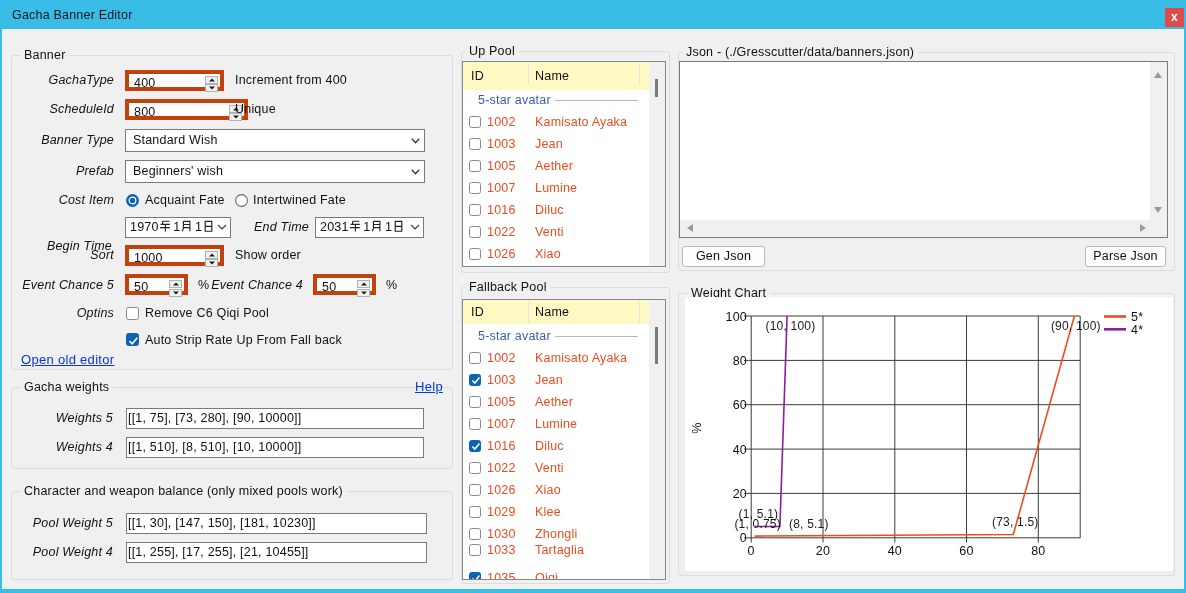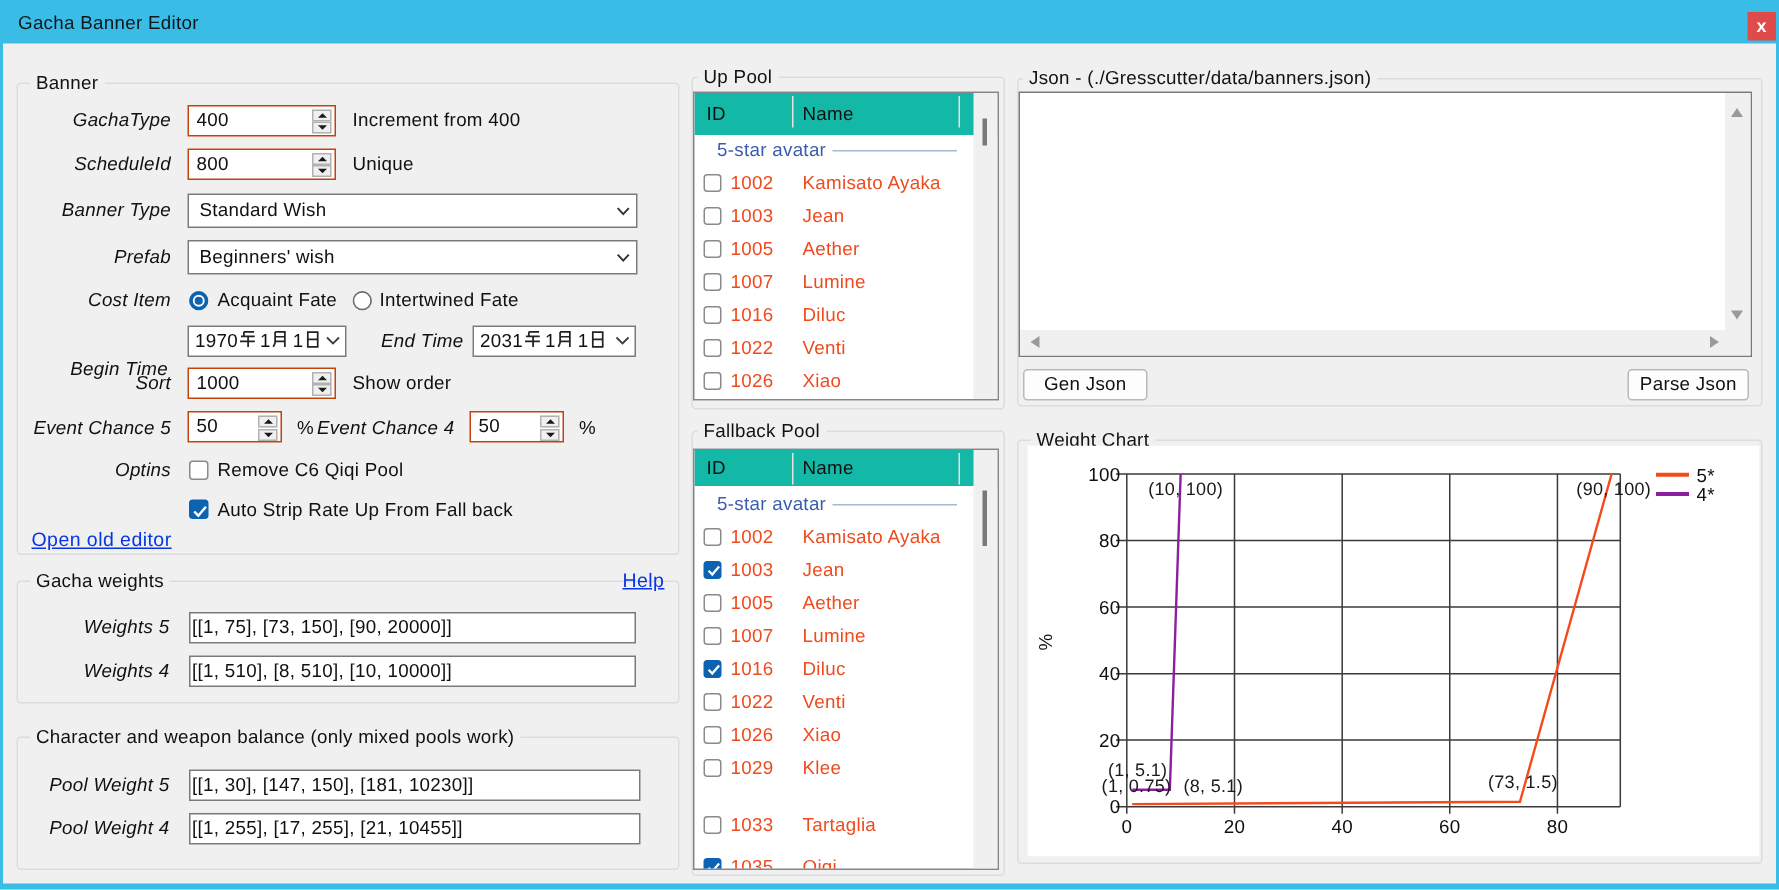--- a/index.html
+++ b/index.html
@@ -7,37 +7,37 @@
 body { font-family:"Liberation Sans",sans-serif; font-size:12.5px; letter-spacing:0.2px; color:#111; background:#39bde7; position:relative; }
 .content { position:absolute; left:2px; top:29px; width:1182px; height:560px; background:#f0f0f0; }
 .titlebar { position:absolute; left:0; top:0; width:1186px; height:29px; background:#39bde7; }
 .title { position:absolute; left:12px; top:8px; font-size:12.5px; color:#10181c; }
 .closebtn { position:absolute; left:1165px; top:8px; width:19px; height:19px; background:#df4b4b; color:#fff; font-weight:bold; font-size:12px; text-align:center; line-height:18px; }
 .abs { position:absolute; }
 .group { position:absolute; border:1px solid #dcdcdc; border-radius:3px; }
 .gt { position:absolute; top:-10px; left:8px; background:#f0f0f0; padding:0 4px; height:18px; line-height:18px; white-space:nowrap; }
 .lbl { position:absolute; height:20px; line-height:20px; text-align:right; white-space:nowrap;font-style:italic; }
 .txt { position:absolute; height:20px; line-height:20px; white-space:nowrap; }
-.spin { position:absolute; background:#fff; border:1px solid #c2410c; }
+.spin { position:absolute; background:#fff; border:4px solid #c2410c; }
 .spin .v { position:absolute; left:5px; top:0; line-height:19px; }
 .spin .btns { position:absolute; right:2px; top:2px; width:13px; }
 .sb { display:block; position:relative; width:13px; height:8.2px; background:#f0f0f0; border:1px solid #b2b2b2; }
 .sb + .sb { margin-top:0.6px; }
 .sb:after { content:""; position:absolute; left:50%; top:50%; }
 .sb.up:after { border-left:3.2px solid transparent; border-right:3.2px solid transparent; border-bottom:3.8px solid #1a1a1a; transform:translate(-50%,-50%); }
 .sb.dn:after { border-left:3.2px solid transparent; border-right:3.2px solid transparent; border-top:3.8px solid #1a1a1a; transform:translate(-50%,-50%); }
 .combo { position:absolute; background:#fff; border:1px solid #7a7a7a; }
 .combo .v { position:absolute; left:7px; top:0; line-height:20px; }
 .chev { position:absolute; right:7px; top:50%; transform:translateY(-50%); }
 .link { position:absolute; color:#0635e3; text-decoration:underline; white-space:nowrap; height:18px; line-height:18px; font-size:13px; letter-spacing:0.3px; }
 .cb { position:absolute; width:13px; height:13px; border:1px solid #8a8a8a; border-radius:2.5px; background:#fff; }
 .cb.on { background:#0b63b1; border-color:#0b63b1; }
 .cb.on svg { position:absolute; left:1px; top:1.5px; }
 .listbox { position:absolute; background:#fff; border:1px solid #82878f; overflow:hidden; }
-.lhead { position:absolute; left:0; top:0; right:0; height:25px; background:#14b8a6; }
+.lhead { position:absolute; left:0; top:0; right:0; height:25px; background:#fef9c3; }
 .colsep { position:absolute; top:2px; width:1px; height:21px; background:#e3e3e3; }
 .lrow { position:absolute; left:0; right:17px; height:22px; }
 .lrow .id { position:absolute; left:24px; line-height:22px; color:#ee4b1e; }
 .lrow .nm { position:absolute; left:72px; line-height:22px; color:#ee4b1e; }
 .lrow .cb { left:6px; top:4.5px; width:12px; height:12px; }
 .grprow { position:absolute; left:0; right:17px; height:22px; }
 .grprow .t { position:absolute; left:15px; line-height:22px; color:#3c5cad; }
 .grprow .ln { position:absolute; top:11px; height:1px; background:#a8b8d8; }
 .vtrack { position:absolute; top:0; bottom:0; right:0; width:16px; background:#f0f0f0; }
 .vthumb { position:absolute; left:6px; width:3px; background:#787878; }
@@ -82,21 +82,21 @@
 <div class="spin" style="left:125px;top:69.5px;width:99px;height:21px;">
     <span class="v">400</span>
     <span class="btns">
       <span class="sb up"></span>
       <span class="sb dn"></span>
     </span>
   </div>
 <div class="txt" style="left:235px;top:70px;">Increment from 400</div>
 
 <div class="lbl" style="left:0;width:114px;top:99px;">ScheduleId</div>
-<div class="spin" style="left:125px;top:98.5px;width:99px;height:21px;">
+<div class="spin" style="left:125px;top:98.5px;width:123px;height:21px;">
     <span class="v">800</span>
     <span class="btns">
       <span class="sb up"></span>
       <span class="sb dn"></span>
     </span>
   </div>
 <div class="txt" style="left:235px;top:99px;">Unique</div>
 
 <div class="lbl" style="left:0;width:114px;top:130px;">Banner Type</div>
 <div class="combo" style="left:125px;top:129px;width:300px;height:23px;">
@@ -189,21 +189,21 @@
     <svg width="11" height="10" viewBox="0 0 11 10">
       <path d="M1.5 5 L4.2 7.8 L9.3 1.8" fill="none" stroke="#fff" stroke-width="1.6"></path>
     </svg>
   </div>
 <div class="txt" style="left:145px;top:330px;">Auto Strip Rate Up From Fall back</div>
 <div class="link" style="left:21px;top:351px;">Open old editor</div>
 
 <div class="link" style="left:415px;top:378px;">Help</div>
 <div class="lbl" style="left:0;width:113px;top:408px;">Weights 5</div>
 <div class="combo" style="left:126px;top:408px;width:298px;height:21px;">
-    <span class="v" style="left:1px;line-height:19px;">[[1, 75], [73, 150], [90, 20000]]</span>
+    <span class="v" style="left:1px;line-height:19px;">[[1, 75], [73, 280], [90, 10000]]</span>
   </div>
 <div class="lbl" style="left:0;width:113px;top:437px;">Weights 4</div>
 <div class="combo" style="left:126px;top:437px;width:298px;height:21px;">
     <span class="v" style="left:1px;line-height:19px;">[[1, 510], [8, 510], [10, 10000]]</span>
   </div>
 
 <div class="lbl" style="left:0;width:113px;top:513px;">Pool Weight 5</div>
 <div class="combo" style="left:126px;top:513px;width:301px;height:21px;">
     <span class="v" style="left:1px;line-height:19px;">[[1, 30], [147, 150], [181, 10230]]</span>
   </div>
@@ -314,20 +314,25 @@
     </div>
   <div class="lrow" style="top:179px;">
       <span class="cb"></span>
       <span class="id">1026</span>
       <span class="nm">Xiao</span>
     </div>
   <div class="lrow" style="top:201px;">
       <span class="cb"></span>
       <span class="id">1029</span>
       <span class="nm">Klee</span>
+    </div>
+  <div class="lrow" style="top:223px;">
+      <span class="cb"></span>
+      <span class="id">1030</span>
+      <span class="nm">Zhongli</span>
     </div>
   <div class="lrow" style="top:239px;">
       <span class="cb"></span>
       <span class="id">1033</span>
       <span class="nm">Tartaglia</span>
     </div>
   <div class="lrow" style="top:267px;">
       <span class="cb on">
         <svg width="10" height="9" viewBox="0 0 11 10">
           <path d="M1.5 5 L4.2 7.8 L9.3 1.8" fill="none" stroke="#fff" stroke-width="1.7"></path>

